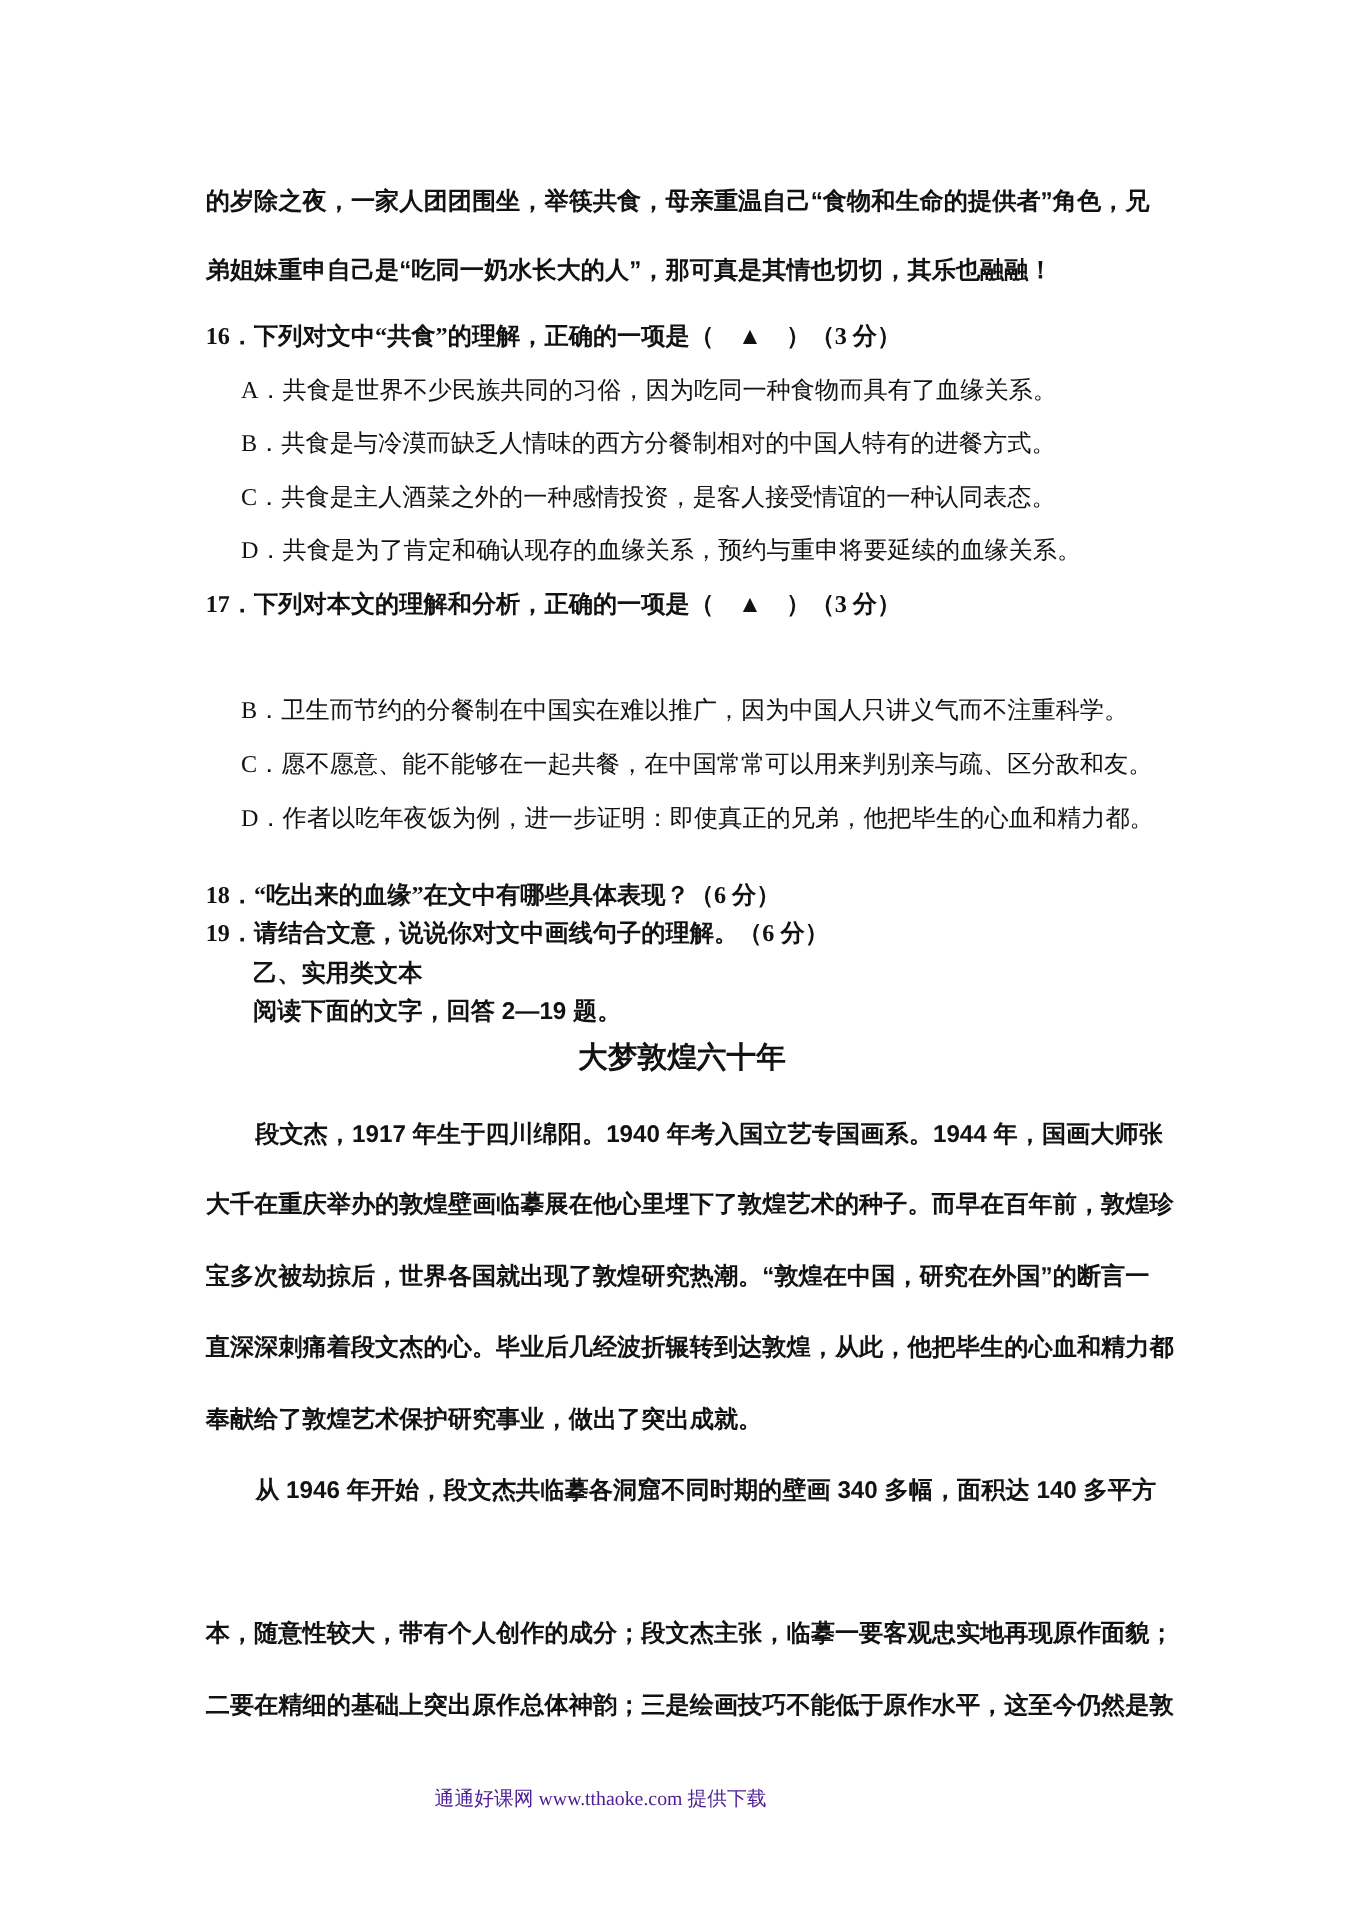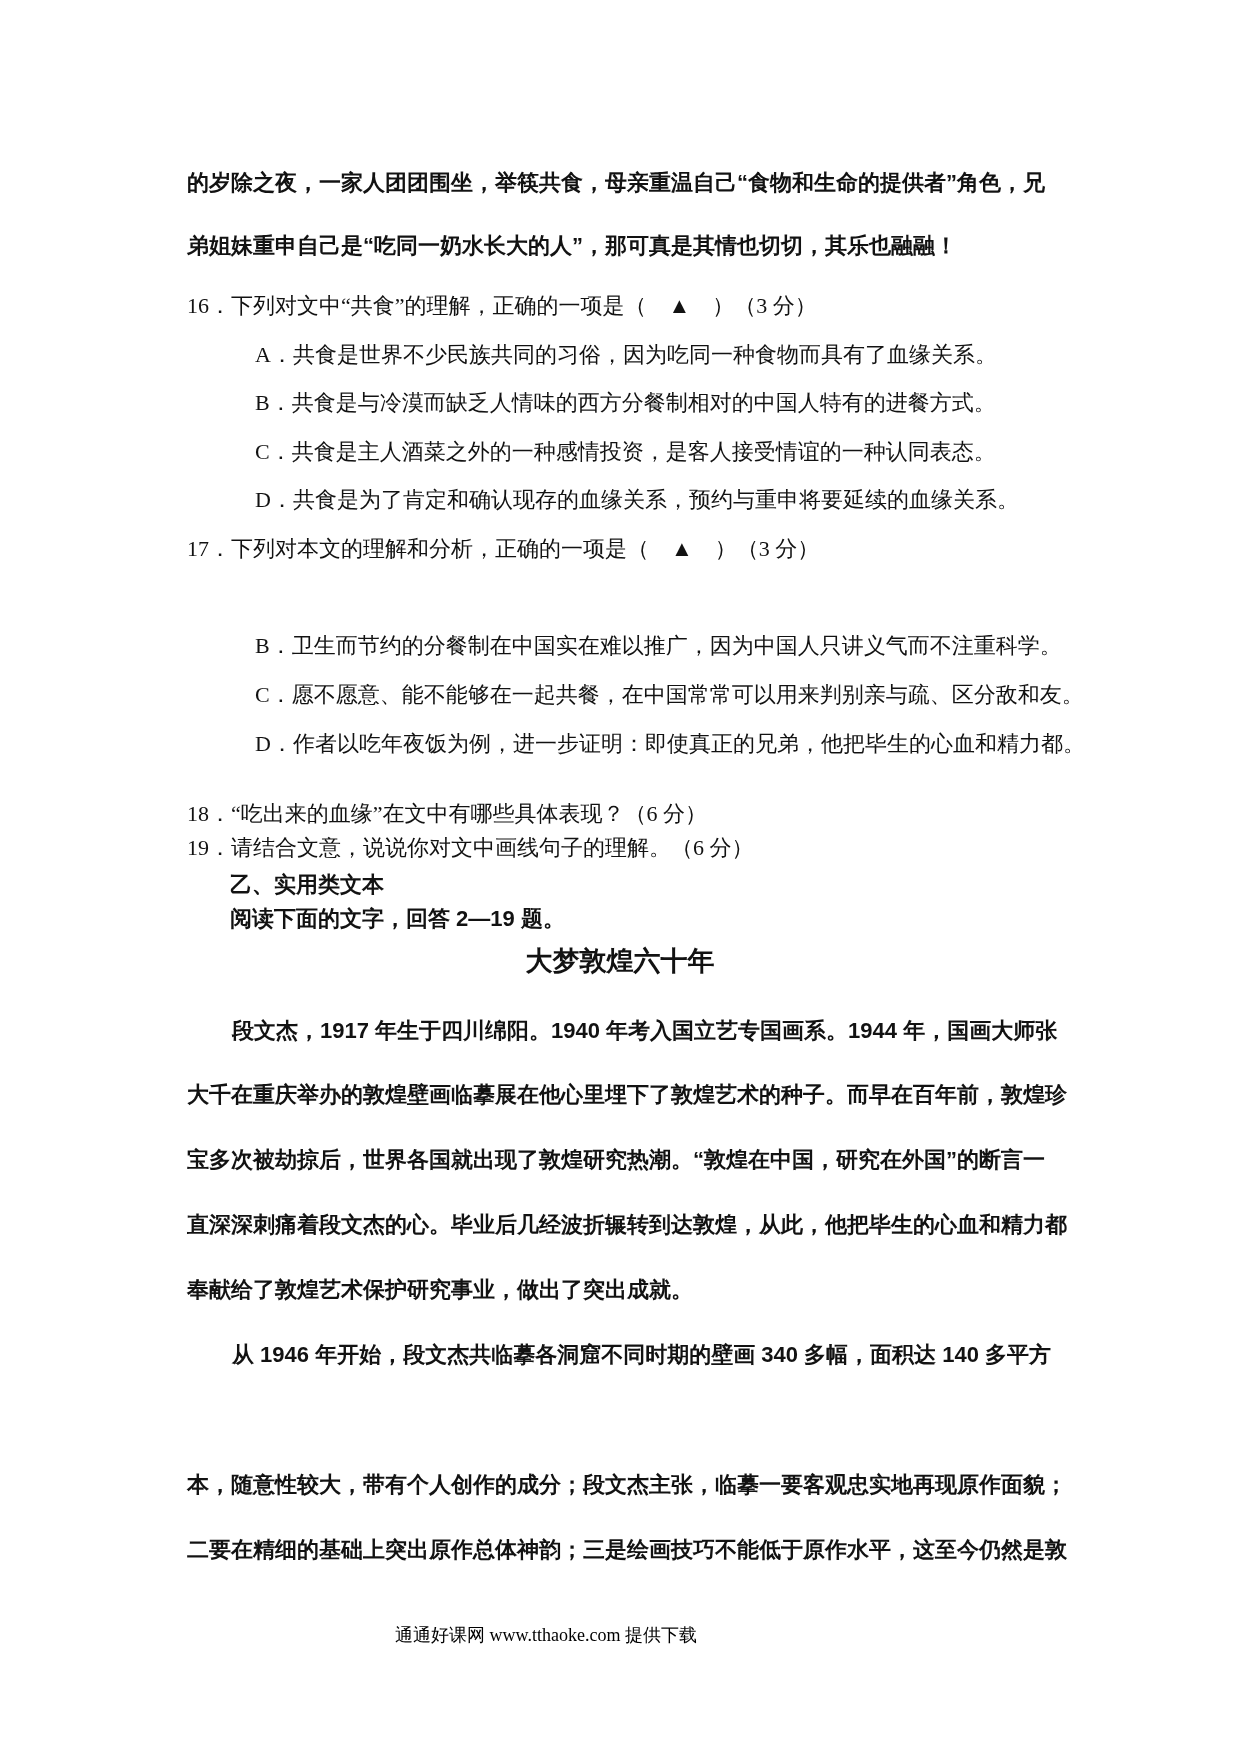--- a/index.html
+++ b/index.html
@@ -20,41 +20,41 @@
     line-height: 26px;
   }
   
   .passage {
     font-family: "Liberation Sans", sans-serif;
     font-weight: 700;
     left: 187px;
   }
   .passage.indent { left: 232px; }
   
-  .question { left: 187px; font-weight: 400; }
-  .option   { left: 219px; font-weight: 400; margin-left: 36px; }
+  .question { left: 187px; font-weight: 700; }
+  .option   { left: 219px; font-weight: 400; }
   .section-head {
     left: 230px;
     font-family: "Liberation Sans", sans-serif;
     font-weight: 700;
   }
   .article-title {
     left: 0;
     width: 1240px;
     text-align: center;
     font-size: 27px;
     font-family: "Liberation Sans", sans-serif;
     font-weight: 700;
   }
   .footer {
     left: 0;
     width: 1092px;
     text-align: center;
     font-size: 18px;
-    color: #000000;
+    color: #4c1d95;
     font-weight: 400;
   }
 </style>
 </head>
 <body>
 
 <div class="page">
 
   <div class="line passage" style="top:170px">的岁除之夜，一家人团团围坐，举筷共食，母亲重温自己“食物和生命的提供者”角色，兄</div>
   <div class="line passage" style="top:233px">弟姐妹重申自己是“吃同一奶水长大的人”，那可真是其情也切切，其乐也融融！</div>

